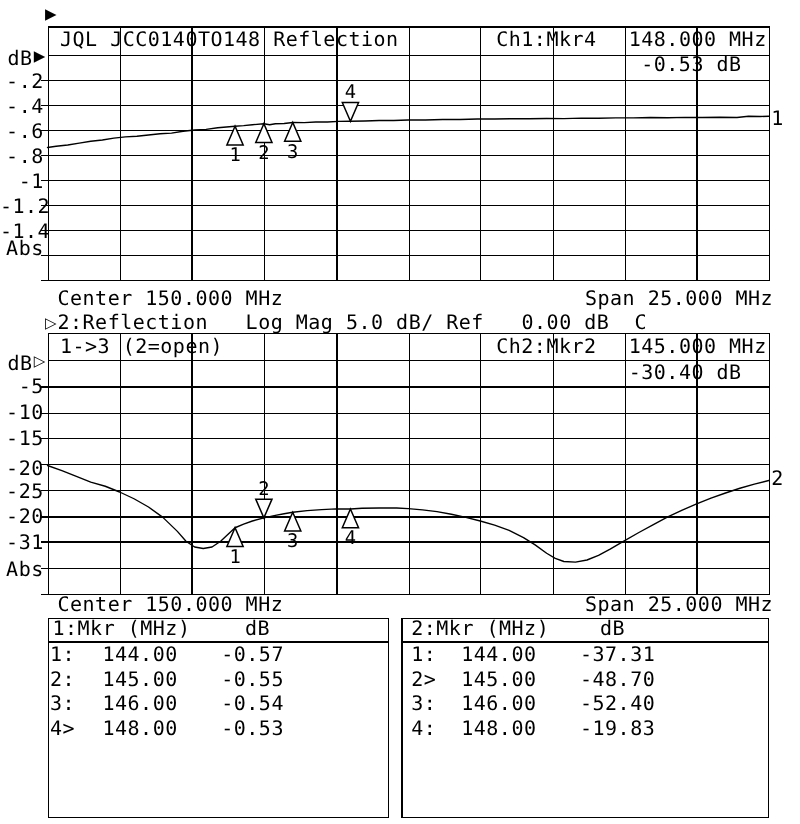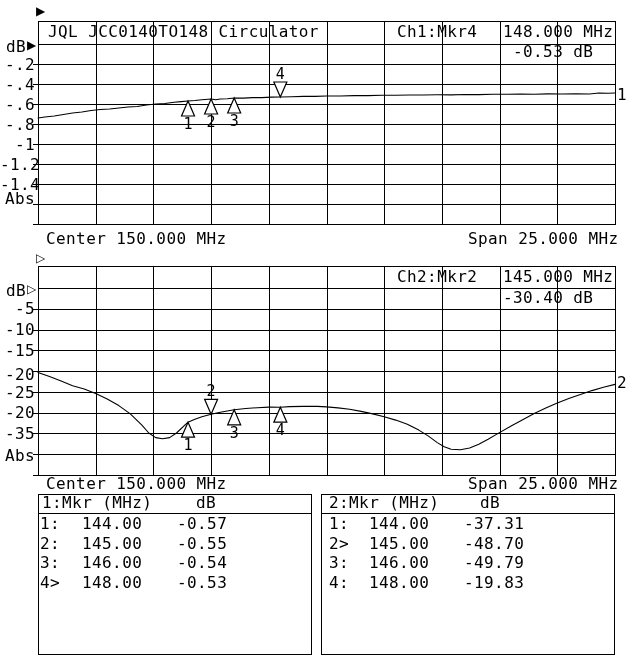--- a/index.html
+++ b/index.html
@@ -90,51 +90,53 @@
       <text x="234.18" y="437.842192" text-anchor="middle" font-size="15" font-family="&quot;DejaVu Sans Mono&quot;,&quot;Liberation Mono&quot;,monospace" fill="#000000">3</text>
       <polygon points="280.34000000000003,407.224164 273.84000000000003,422.224164 286.84000000000003,422.224164" fill="#ffffff" stroke="#000000" stroke-width="1.2"></polygon>
       <text x="280.34000000000003" y="435.224164" text-anchor="middle" font-size="15" font-family="&quot;DejaVu Sans Mono&quot;,&quot;Liberation Mono&quot;,monospace" fill="#000000">4</text>
       <rect x="38.5" y="494.5" width="272.5" height="159.5" fill="none" stroke="#000000" stroke-width="1" shape-rendering="crispEdges"></rect>
       <line x1="38.5" y1="513.5" x2="311" y2="513.5" stroke="#000000" stroke-width="1" shape-rendering="crispEdges"></line>
       <rect x="321.5" y="494.5" width="293" height="159.5" fill="none" stroke="#000000" stroke-width="1" shape-rendering="crispEdges"></rect>
       <line x1="321.5" y1="513.5" x2="614.5" y2="513.5" stroke="#000000" stroke-width="1" shape-rendering="crispEdges"></line>
     </svg>
 
   <span class="t icon" style="left:36px;top:5px">▶</span>
-  <span class="t" style="left:48px;top:25px">JQL JCC0140TO148 Circulator</span>
+  <span class="t" style="left:48px;top:25px">JQL JCC0140TO148 Reflection</span>
   <span class="t" style="left:397px;top:25px">Ch1:Mkr4</span>
   <span class="t" style="left:503px;top:25px">148.000 MHz</span>
   <span class="t" style="left:513px;top:45px">-0.53 dB</span>
   <span class="t r" style="left:0;top:40px;width:26px">dB</span>
   <span class="t icon" style="left:27px;top:38.5px">▶</span>
   <span class="t r" style="left:0;top:57.5px;width:35px">-.2</span>
   <span class="t r" style="left:0;top:77.5px;width:35px">-.4</span>
   <span class="t r" style="left:0;top:97.5px;width:35px">-.6</span>
   <span class="t r" style="left:0;top:117.5px;width:35px">-.8</span>
   <span class="t r" style="left:0;top:137.5px;width:35px">-1</span>
   <span class="t r" style="left:0;top:157.5px;width:35px">-1.2</span>
   <span class="t r" style="left:0;top:177.5px;width:35px">-1.4</span>
   <span class="t r" style="left:0;top:191.5px;width:35px">Abs</span>
   <span class="t" style="left:617px;top:88px">1</span>
   <span class="t" style="left:46px;top:232px">Center 150.000 MHz</span>
   <span class="t" style="left:468px;top:232px">Span 25.000 MHz</span>
 
   <span class="t icon" style="left:36px;top:252px">▷</span>
+  <span class="t" style="left:46px;top:251px">2:Reflection   Log Mag 5.0 dB/ Ref   0.00 dB  C</span>
+  <span class="t" style="left:48px;top:270px">1-&gt;3 (2=open)</span>
   <span class="t" style="left:397px;top:270px">Ch2:Mkr2</span>
   <span class="t" style="left:503px;top:270px">145.000 MHz</span>
   <span class="t" style="left:503px;top:291px">-30.40 dB</span>
   <span class="t r" style="left:0;top:284px;width:26px">dB</span>
   <span class="t icon" style="left:27px;top:282.5px">▷</span>
   <span class="t r" style="left:0;top:302.3px;width:35px">-5</span>
   <span class="t r" style="left:0;top:323.1px;width:35px">-10</span>
   <span class="t r" style="left:0;top:343.9px;width:35px">-15</span>
   <span class="t r" style="left:0;top:368px;width:35px">-20</span>
   <span class="t r" style="left:0;top:385.5px;width:35px">-25</span>
   <span class="t r" style="left:0;top:406.3px;width:35px">-20</span>
-  <span class="t r" style="left:0;top:427.1px;width:35px">-35</span>
+  <span class="t r" style="left:0;top:427.1px;width:35px">-31</span>
   <span class="t r" style="left:0;top:448.5px;width:35px">Abs</span>
   <span class="t" style="left:617px;top:376px">2</span>
   <span class="t" style="left:46px;top:477px">Center 150.000 MHz</span>
   <span class="t" style="left:468px;top:477px">Span 25.000 MHz</span>
 
   <span class="t" style="left:42px;top:496px">1:Mkr (MHz)</span>
   <span class="t" style="left:196px;top:496px">dB</span>
   <span class="t" style="left:40px;top:517px">1:</span>
   <span class="t" style="left:82px;top:517px">144.00</span>
   <span class="t" style="left:177px;top:517px">-0.57</span>
@@ -151,17 +153,17 @@
   <span class="t" style="left:329px;top:496px">2:Mkr (MHz)</span>
   <span class="t" style="left:480px;top:496px">dB</span>
   <span class="t" style="left:329px;top:517px">1:</span>
   <span class="t" style="left:369px;top:517px">144.00</span>
   <span class="t" style="left:464px;top:517px">-37.31</span>
   <span class="t" style="left:329px;top:536.5px">2&gt;</span>
   <span class="t" style="left:369px;top:536.5px">145.00</span>
   <span class="t" style="left:464px;top:536.5px">-48.70</span>
   <span class="t" style="left:329px;top:556px">3:</span>
   <span class="t" style="left:369px;top:556px">146.00</span>
-  <span class="t" style="left:464px;top:556px">-49.79</span>
+  <span class="t" style="left:464px;top:556px">-52.40</span>
   <span class="t" style="left:329px;top:575.5px">4:</span>
   <span class="t" style="left:369px;top:575.5px">148.00</span>
   <span class="t" style="left:464px;top:575.5px">-19.83</span>
 </div>
 
 </body></html>

